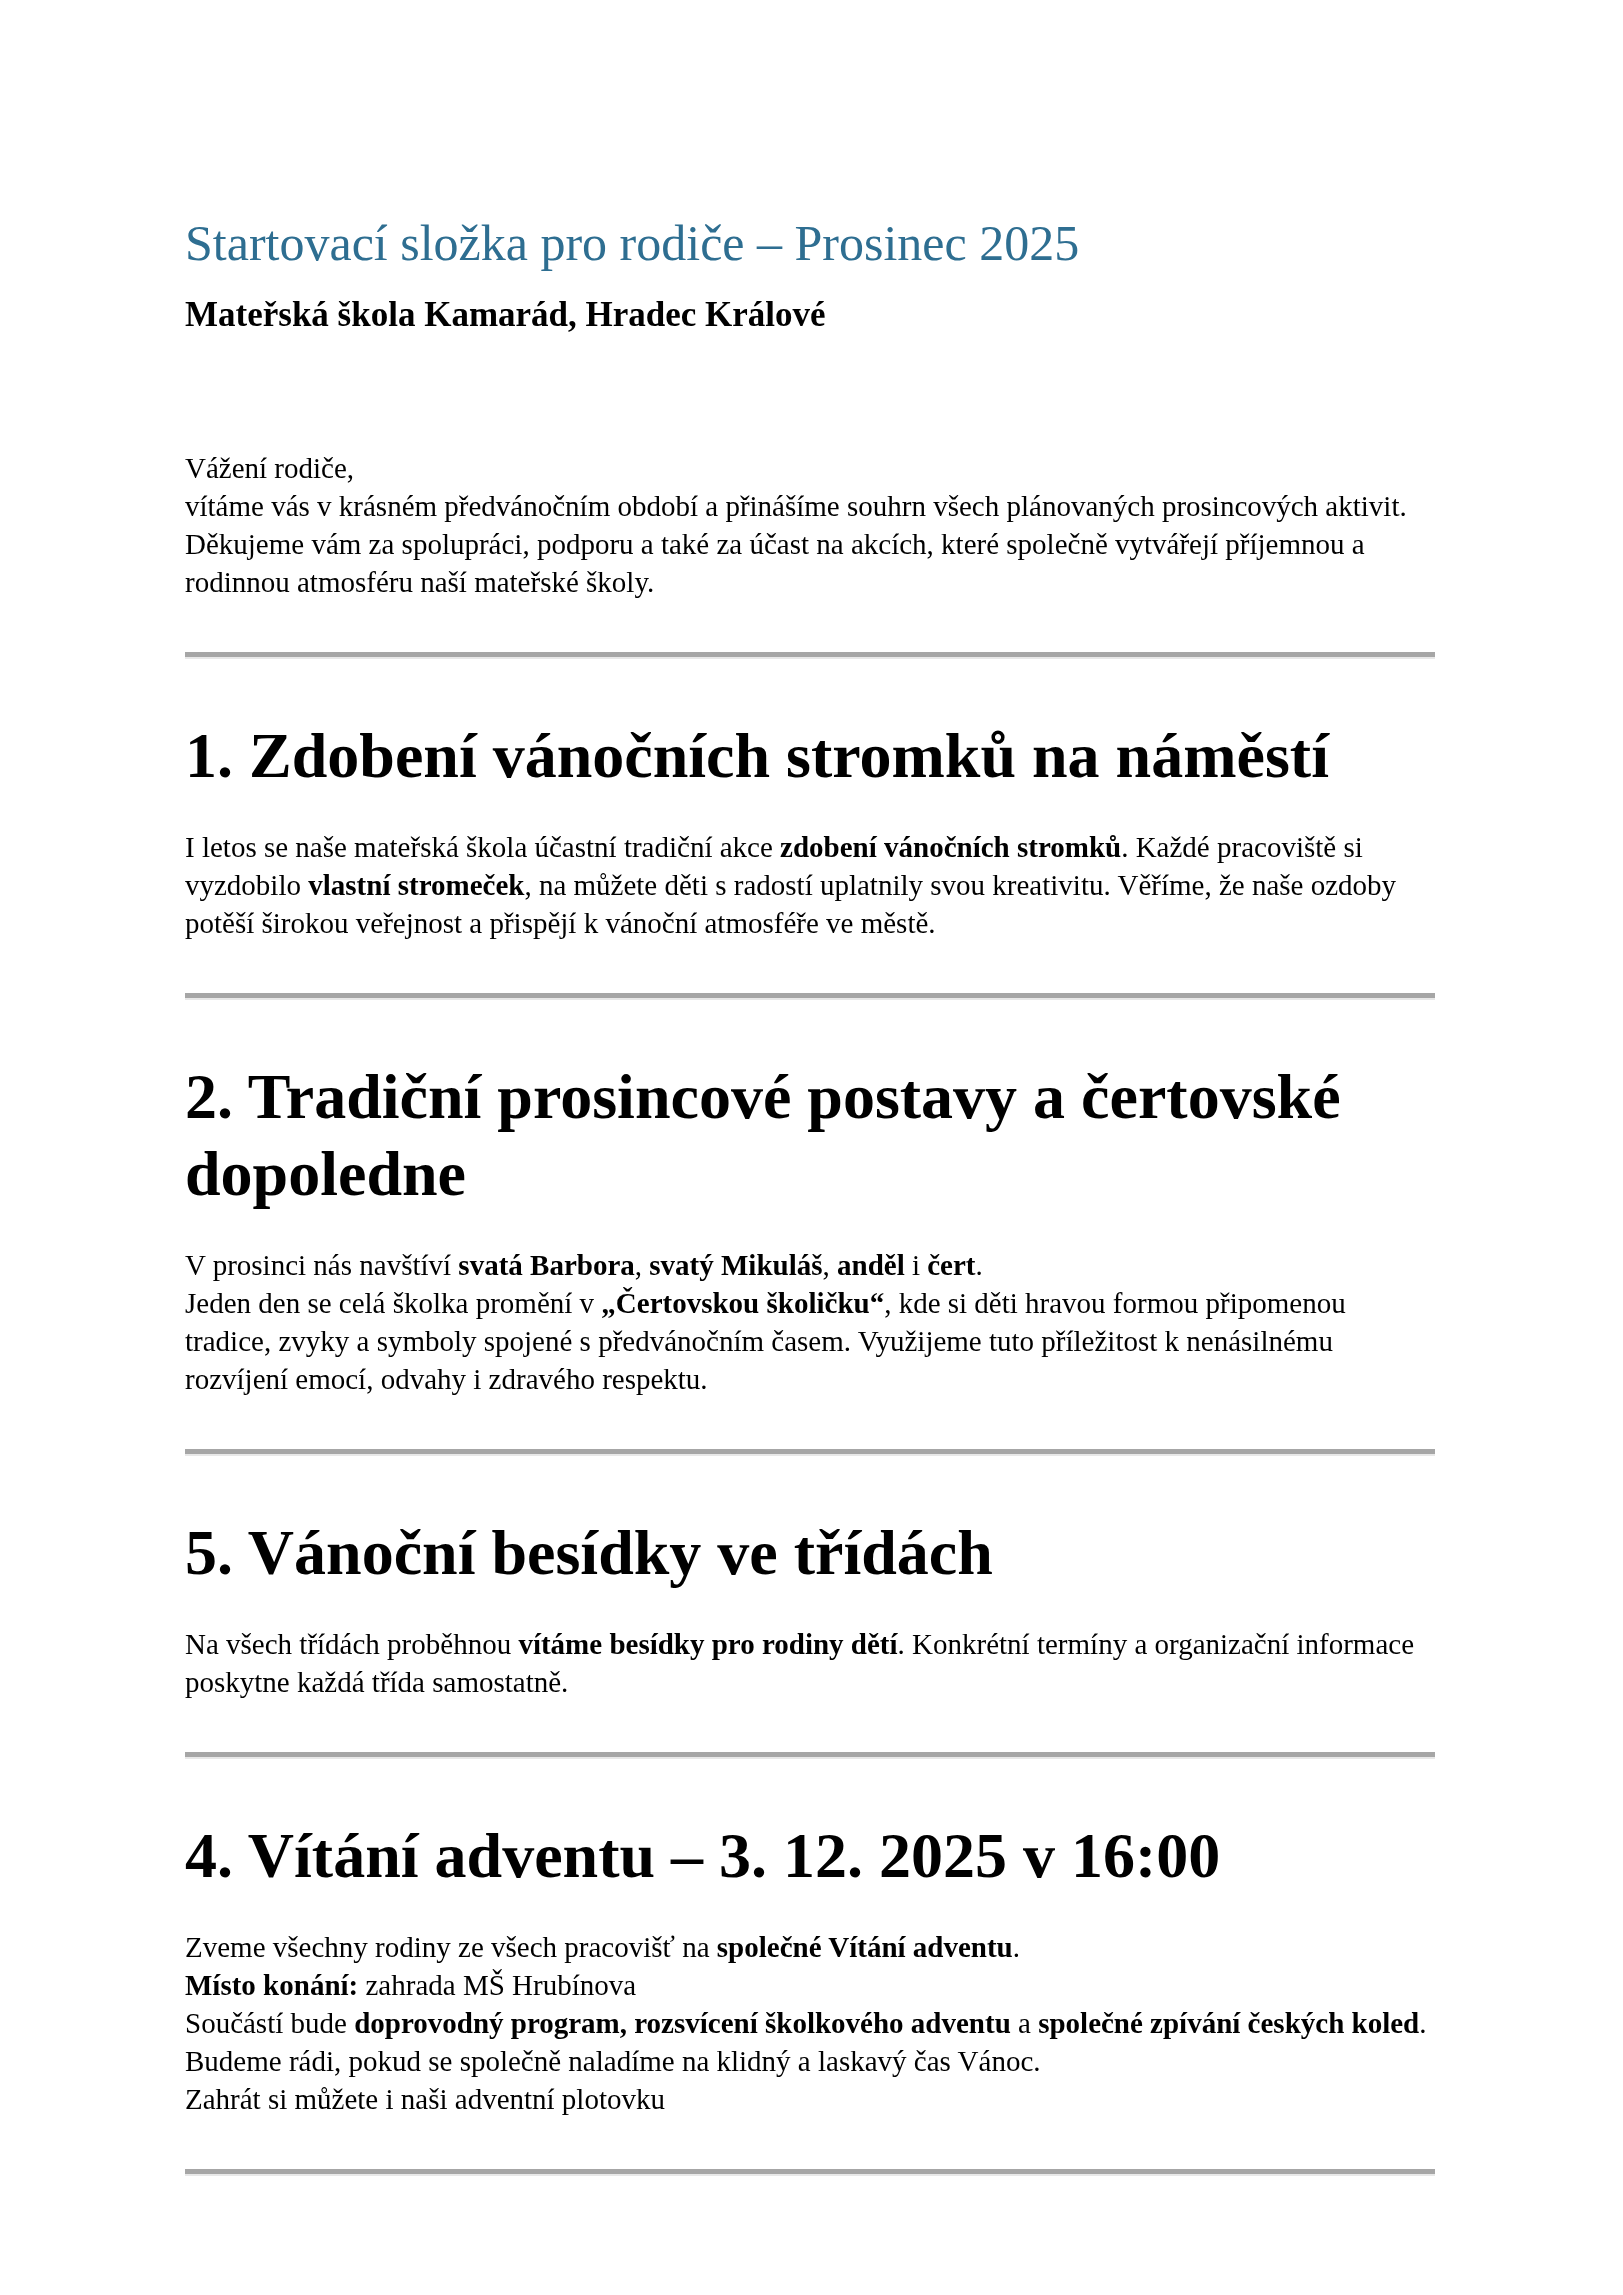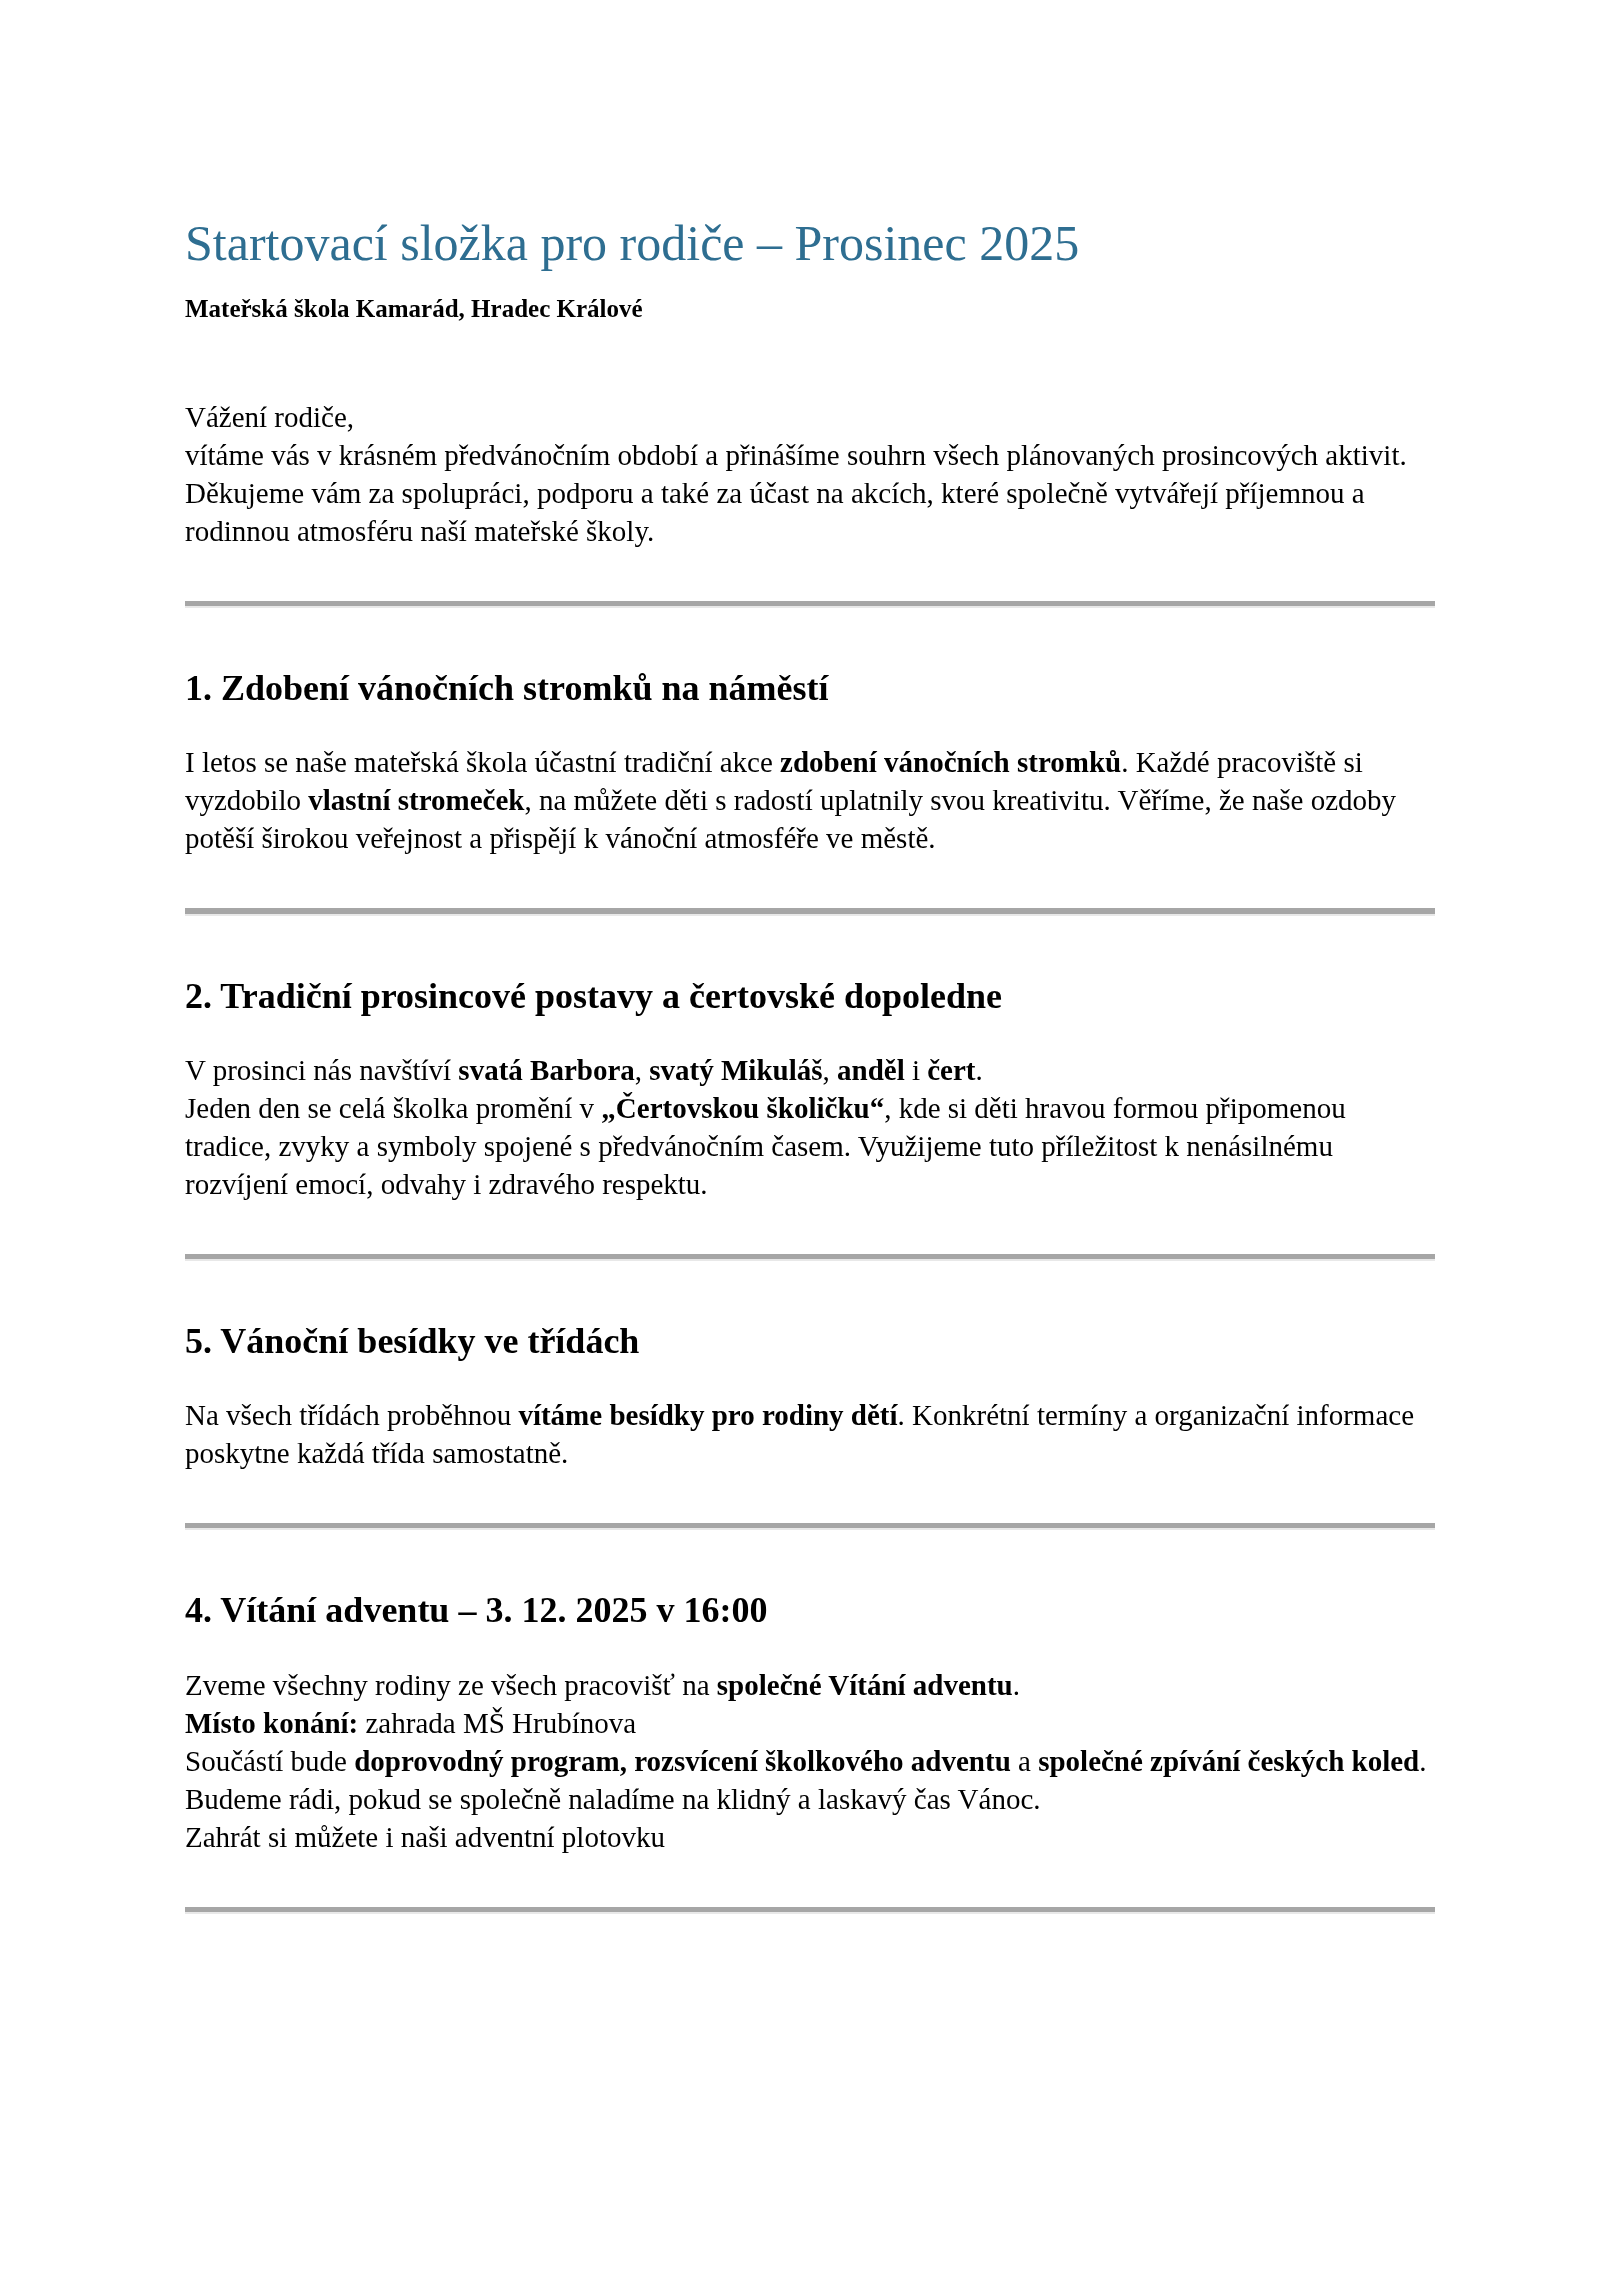--- a/index.html
+++ b/index.html
@@ -20,38 +20,38 @@
   }
   .doc-title {
     font-family: "Liberation Serif", "DejaVu Serif", serif;
     font-size: 50px;
     font-weight: 400;
     line-height: 1.2;
     margin: 0 0 21px 0;
     letter-spacing: 0px;
   }
   .doc-subtitle {
-    font-size: 25px;
+    font-size: 35px;
     font-weight: 700;
     line-height: 1.2;
-    margin: 0 0 74px 0;
+    margin: 0 0 113px 0;
   }
   .body-text {
     font-size: 29px;
     line-height: 38px;
     margin: 0;
   }
   .divider {
     border: none;
     height: 5.2px;
     margin: 51px 0 0 0;
     border-bottom: 2px solid #e8e8e8;
   }
   .section-heading {
-    font-size: 36px;
+    font-size: 64px;
     font-weight: 700;
     line-height: 1.2;
     margin: 59px 0 33px 0;
   }
   .section {
     margin: 0;
   }
   strong { font-weight: 700; }
 </style>
 </head>

